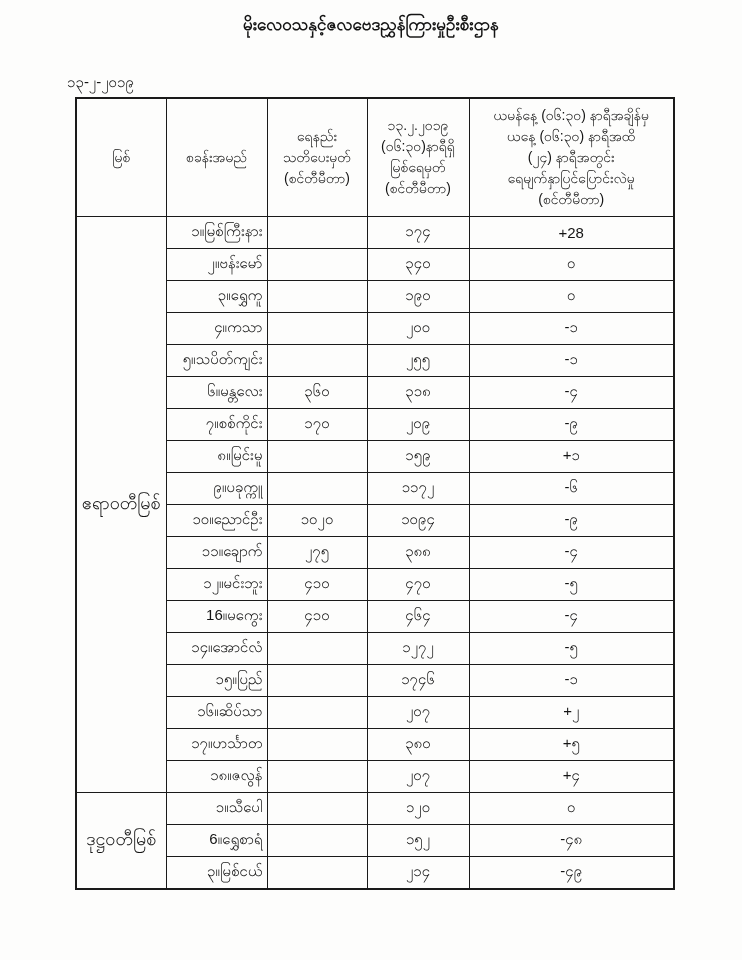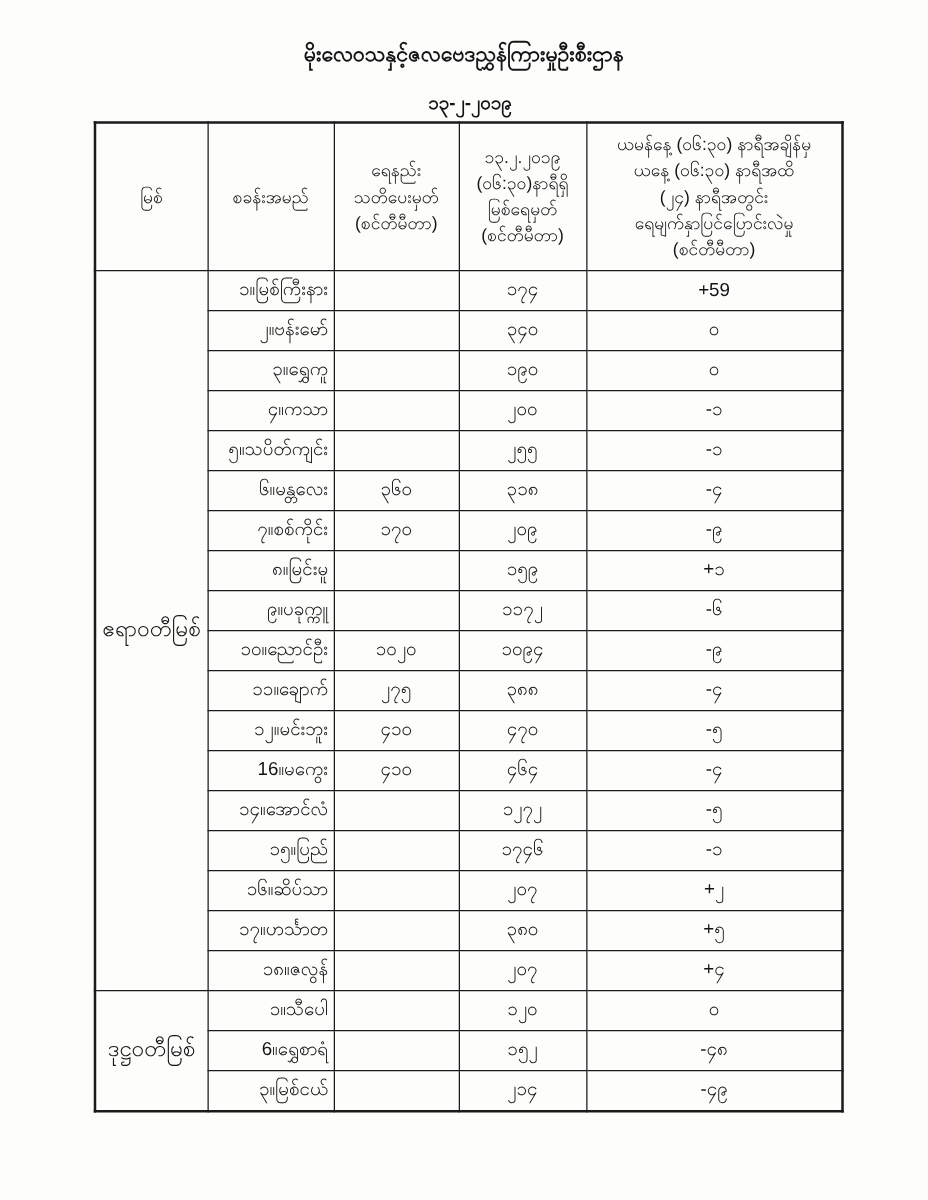--- a/index.html
+++ b/index.html
@@ -5,25 +5,25 @@
   html,body{margin:0;padding:0;}
   body{
     width:742px;height:960px;
     background:#fdfdfc;
     color:#141414;
     font-family:"Liberation Sans", sans-serif;
     position:relative;
     -webkit-font-smoothing:antialiased;
   }
   .page{position:absolute;inset:0;}
-  .title-block{margin-top:32px;text-align:center;font-weight:bold;}
+  .title-block{margin-top:13px;text-align:center;font-weight:bold;}
   .title-line{font-size:17px;line-height:1.45;}
   .date-line{
-    position:absolute;top:72px;left:77px;width:598px;
-    text-align:center;font-size:15px;font-weight:bold;
+    position:absolute;top:72px;left:67px;width:598px;
+    text-align:left;font-size:15px;font-weight:normal;
   }
   table.report{
     position:absolute;top:97px;left:75px;
     width:598px;
     border-collapse:collapse;
     table-layout:fixed;
     border:2px solid #1a1a1a;
   }
   table.report th, table.report td{
     border:1.5px solid #1a1a1a;
@@ -91,21 +91,21 @@
 ရေမျက်နှာပြင်ပြောင်းလဲမှု
 (စင်တီမီတာ)</th>
       </tr>
     </thead>
     <tbody id="table-body">
         <tr>
           <td class="river-cell" rowspan="18">ဧရာဝတီမြစ်</td>
           <td class="station">၁။မြစ်ကြီးနား</td>
           <td></td>
           <td>၁၇၄</td>
-          <td>+59</td>
+          <td>+28</td>
         </tr>
         <tr>
           <td class="station">၂။ဗန်းမော်</td>
           <td></td>
           <td>၃၄၀</td>
           <td>၀</td>
         </tr>
         <tr>
           <td class="station">၃။ရွှေကူ</td>
           <td></td>

